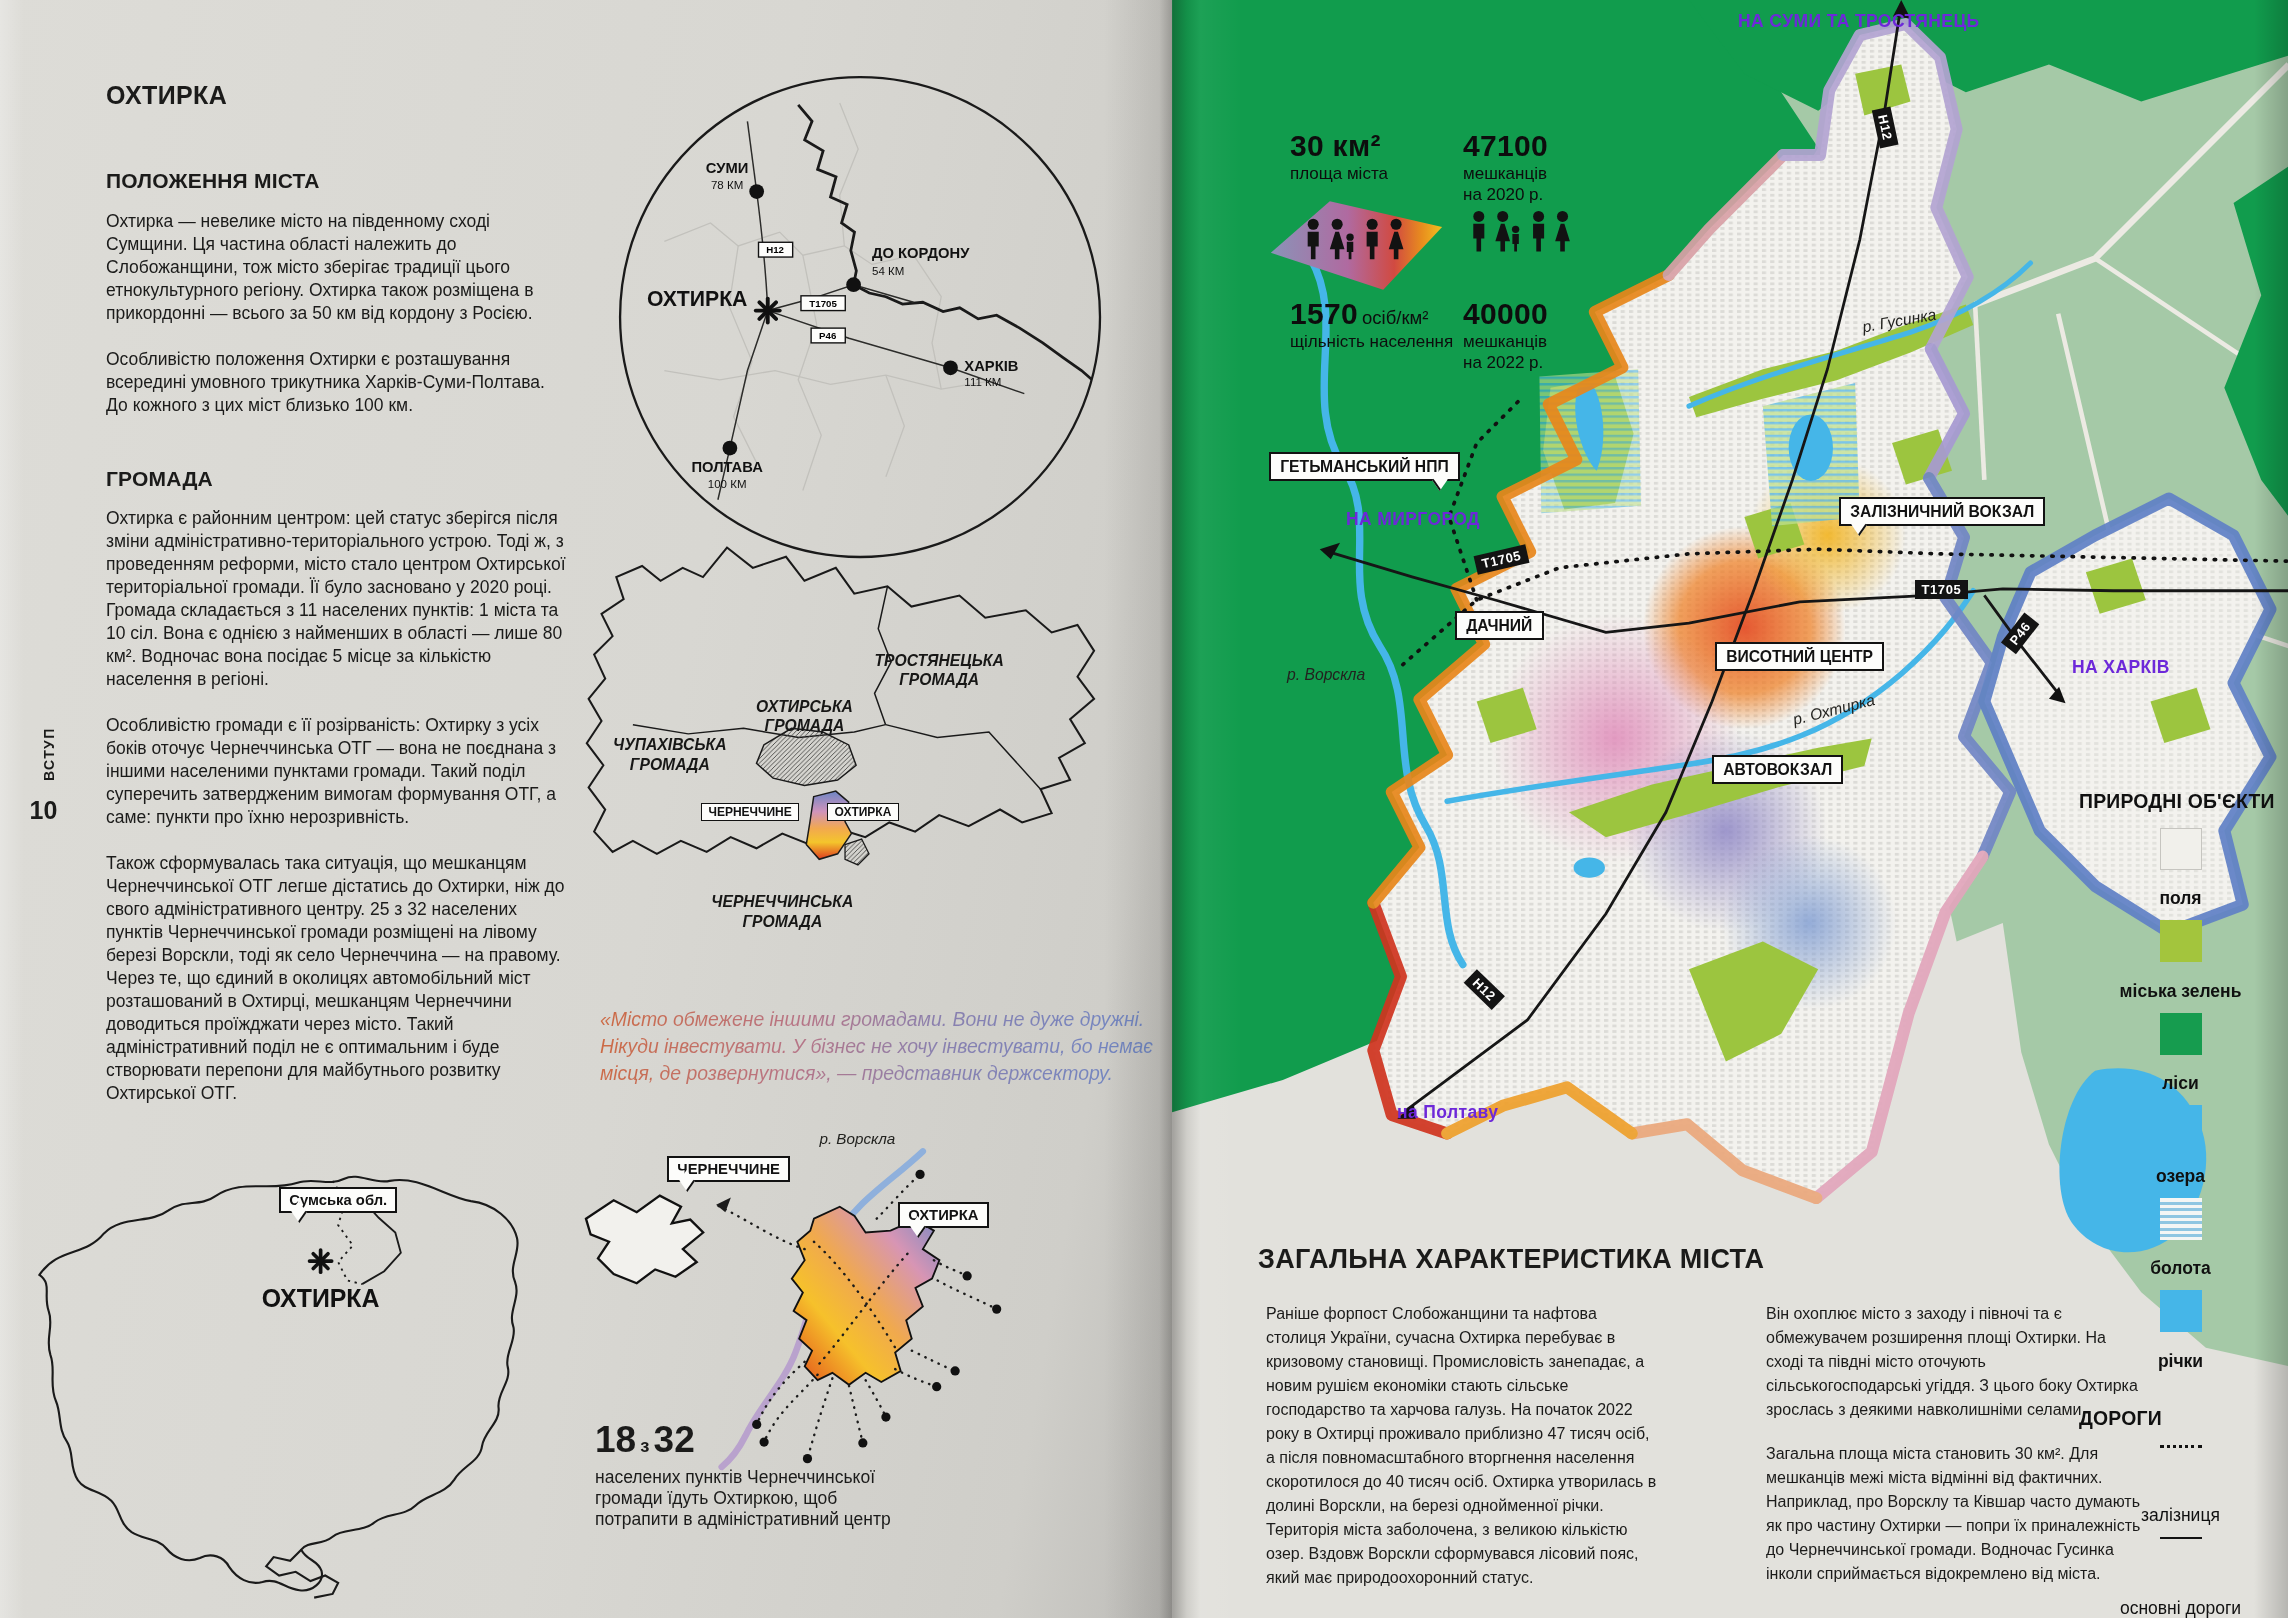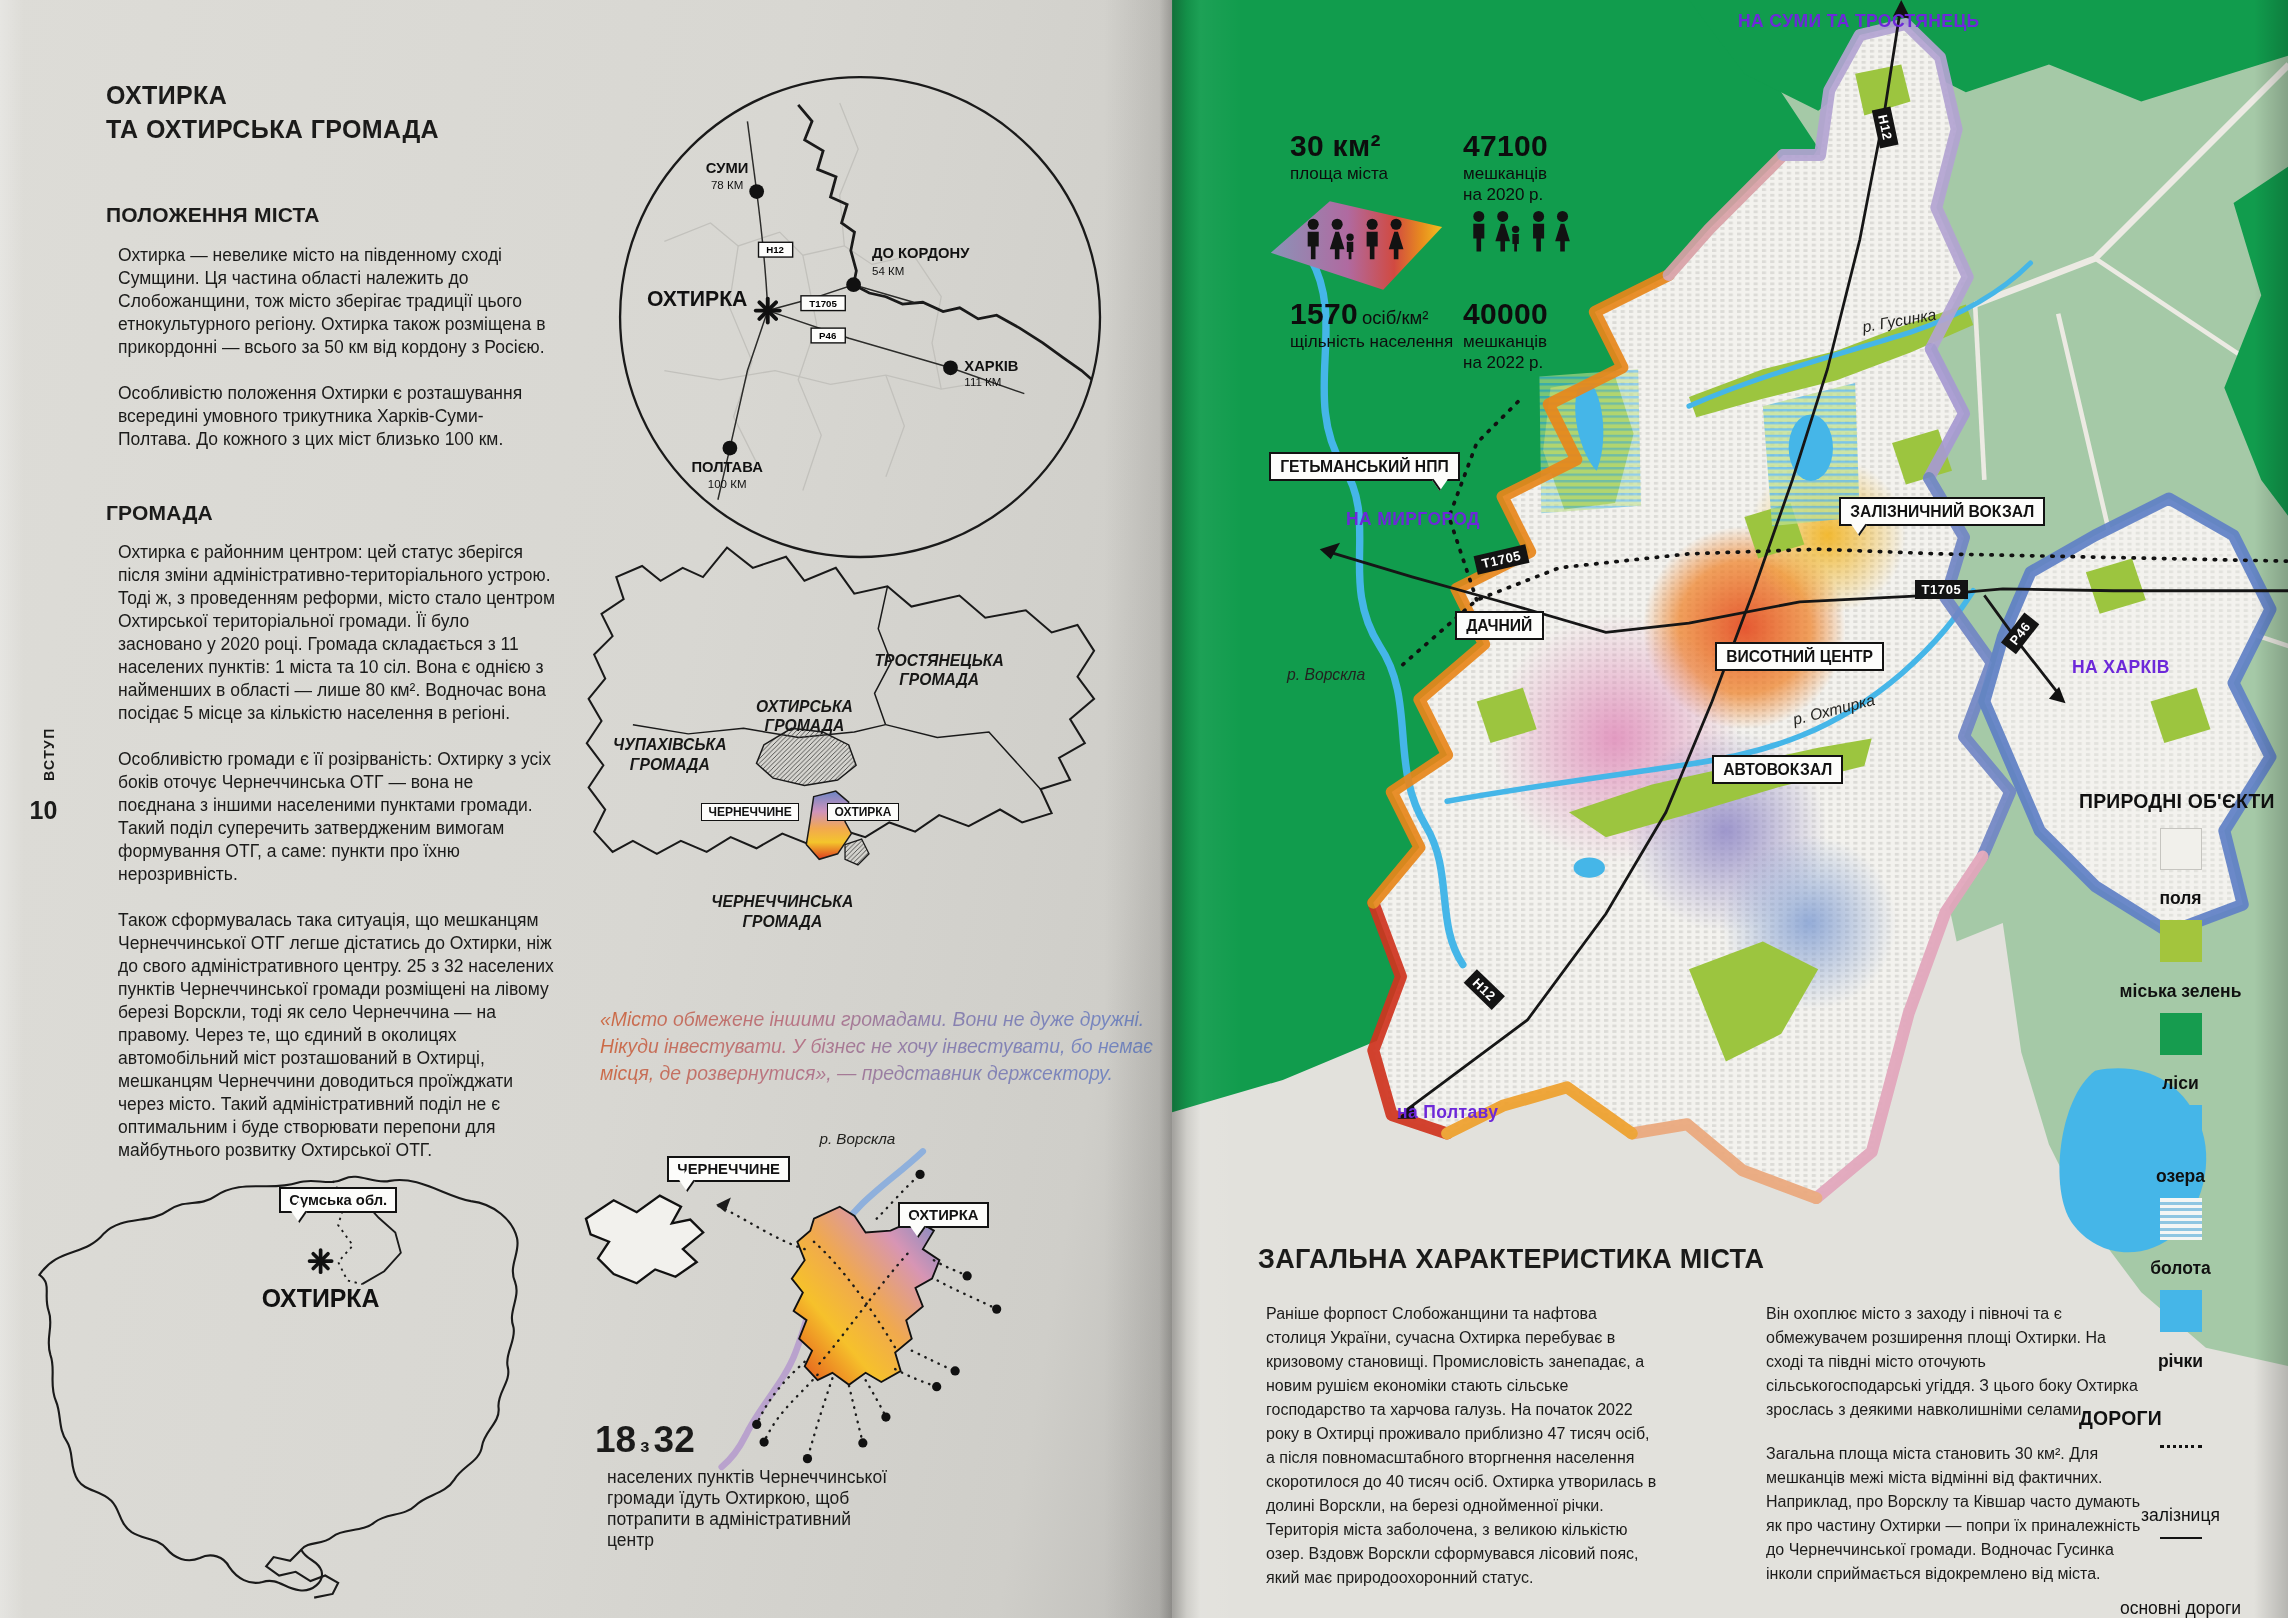--- a/index.html
+++ b/index.html
@@ -11,21 +11,21 @@
     background:linear-gradient(100deg,#dddcd7 0%,#d8d7d2 55%,#cfcec9 88%,#bdbcb8 100%);}
   .rightpage{left:1172px;top:0;width:1117px;height:1619px;background:#e0dfda;}
   .spine{left:1104px;top:0;width:138px;height:1619px;z-index:40;pointer-events:none;
     background:linear-gradient(90deg,rgba(40,38,35,0) 0%,rgba(40,38,35,.12) 40%,rgba(20,18,16,.30) 50%,rgba(40,38,35,.10) 60%,rgba(255,255,255,.05) 70%,rgba(0,0,0,0) 100%);}
   .edge-r{left:2254px;top:0;width:35px;height:1619px;z-index:41;pointer-events:none;
     background:linear-gradient(90deg,rgba(0,0,0,0),rgba(0,0,0,.20));}
   .edge-l{left:0;top:0;width:24px;height:1619px;z-index:41;pointer-events:none;
     background:linear-gradient(90deg,rgba(255,255,255,.28),rgba(255,255,255,0));}
   .title{font-size:25px;line-height:34px;font-weight:700;letter-spacing:0.4px;}
   .h2{font-size:21px;font-weight:700;letter-spacing:0.2px;}
-  .p{font-size:17.5px;line-height:23px;margin:12px;}
+  .p{font-size:17.5px;line-height:23px;margin:0;}
   .vert{transform:rotate(-90deg);transform-origin:left top;font-size:14px;font-weight:700;letter-spacing:1.4px;}
   .pagenum{font-size:25px;font-weight:700;}
   .quote{font-style:italic;font-size:19.4px;line-height:27px;color:#8d7494;}
   @supports ((-webkit-background-clip:text)){
     .quote{background-image:linear-gradient(100deg,#cd6a43 0%,#b87585 35%,#8a80ae 60%,#6e87c5 100%);
       -webkit-background-clip:text;background-clip:text;color:transparent;}}
   .mapbox{background:#fdfdfb;border:2.3px solid #121212;padding:3.7px 9.2px 2.8px;font-weight:700;
           font-size:15.7px;white-space:nowrap;color:#121212;line-height:1.15;}
   .mapbox.sm{font-size:12px;padding:1.8px 6.5px 0.9px;border-width:1.8px;}
   .mapbox.md{font-size:14.8px;padding:2.8px 8.3px 1.8px;}
@@ -54,21 +54,20 @@
 <div class="stage">
 
   <div class="abs leftpage">
 
     <div class="abs vert" style="left:41px;top:781px;">ВСТУП</div>
     <div class="abs pagenum" style="left:29.5px;top:796px;">10</div>
 
     <div class="abs" style="left:106px;top:78px;width:461px;">
       <div class="title">
         <div>ОХТИРКА</div>
-        <div>ТА ОХТИРСЬКА ГРОМАДА</div>
       </div>
       <div class="h2" style="margin-top:57px;">ПОЛОЖЕННЯ МІСТА</div>
       <p class="p" style="margin-top:16.6px;">Охтирка — невелике місто на південному сході Сумщини. Ця частина області належить до Слобожанщини, тож місто зберігає традиції цього етнокультурного регіону. Охтирка також розміщена в прикордонні — всього за 50 км від кордону з Росією.</p>
       <p class="p" style="margin-top:23px;">Особливістю положення Охтирки є розташування всередині умовного трикутника Харків-Суми-Полтава. До кожного з цих міст близько 100 км.</p>
       <div class="h2" style="margin-top:50px;">ГРОМАДА</div>
       <p class="p" style="margin-top:16.6px;">Охтирка є районним центром: цей статус зберігся після зміни адміністративно-територіального устрою. Тоді ж, з проведенням реформи, місто стало центром Охтирської територіальної громади. Її було засновано у 2020 році. Громада складається з 11 населених пунктів: 1 міста та 10 сіл. Вона є однією з найменших в області — лише 80 км². Водночас вона посідає 5 місце за кількістю населення в регіоні.</p>
       <p class="p" style="margin-top:23px;">Особливістю громади є її розірваність: Охтирку з усіх боків оточує Чернеччинська ОТГ — вона не поєднана з іншими населеними пунктами громади. Такий поділ суперечить затвердженим вимогам формування ОТГ, а саме: пункти про їхню нерозривність.</p>
       <p class="p" style="margin-top:23px;">Також сформувалась така ситуація, що мешканцям Чернеччинської ОТГ легше дістатись до Охтирки, ніж до свого адміністративного центру. 25 з 32 населених пунктів Чернеччинської громади розміщені на лівому березі Ворскли, тоді як село Чернеччина — на правому. Через те, що єдиний в околицях автомобільний міст розташований в Охтирці, мешканцям Чернеччини доводиться проїжджати через місто. Такий адміністративний поділ не є оптимальним і буде створювати перепони для майбутнього розвитку Охтирської ОТГ.</p>
     </div>
 

